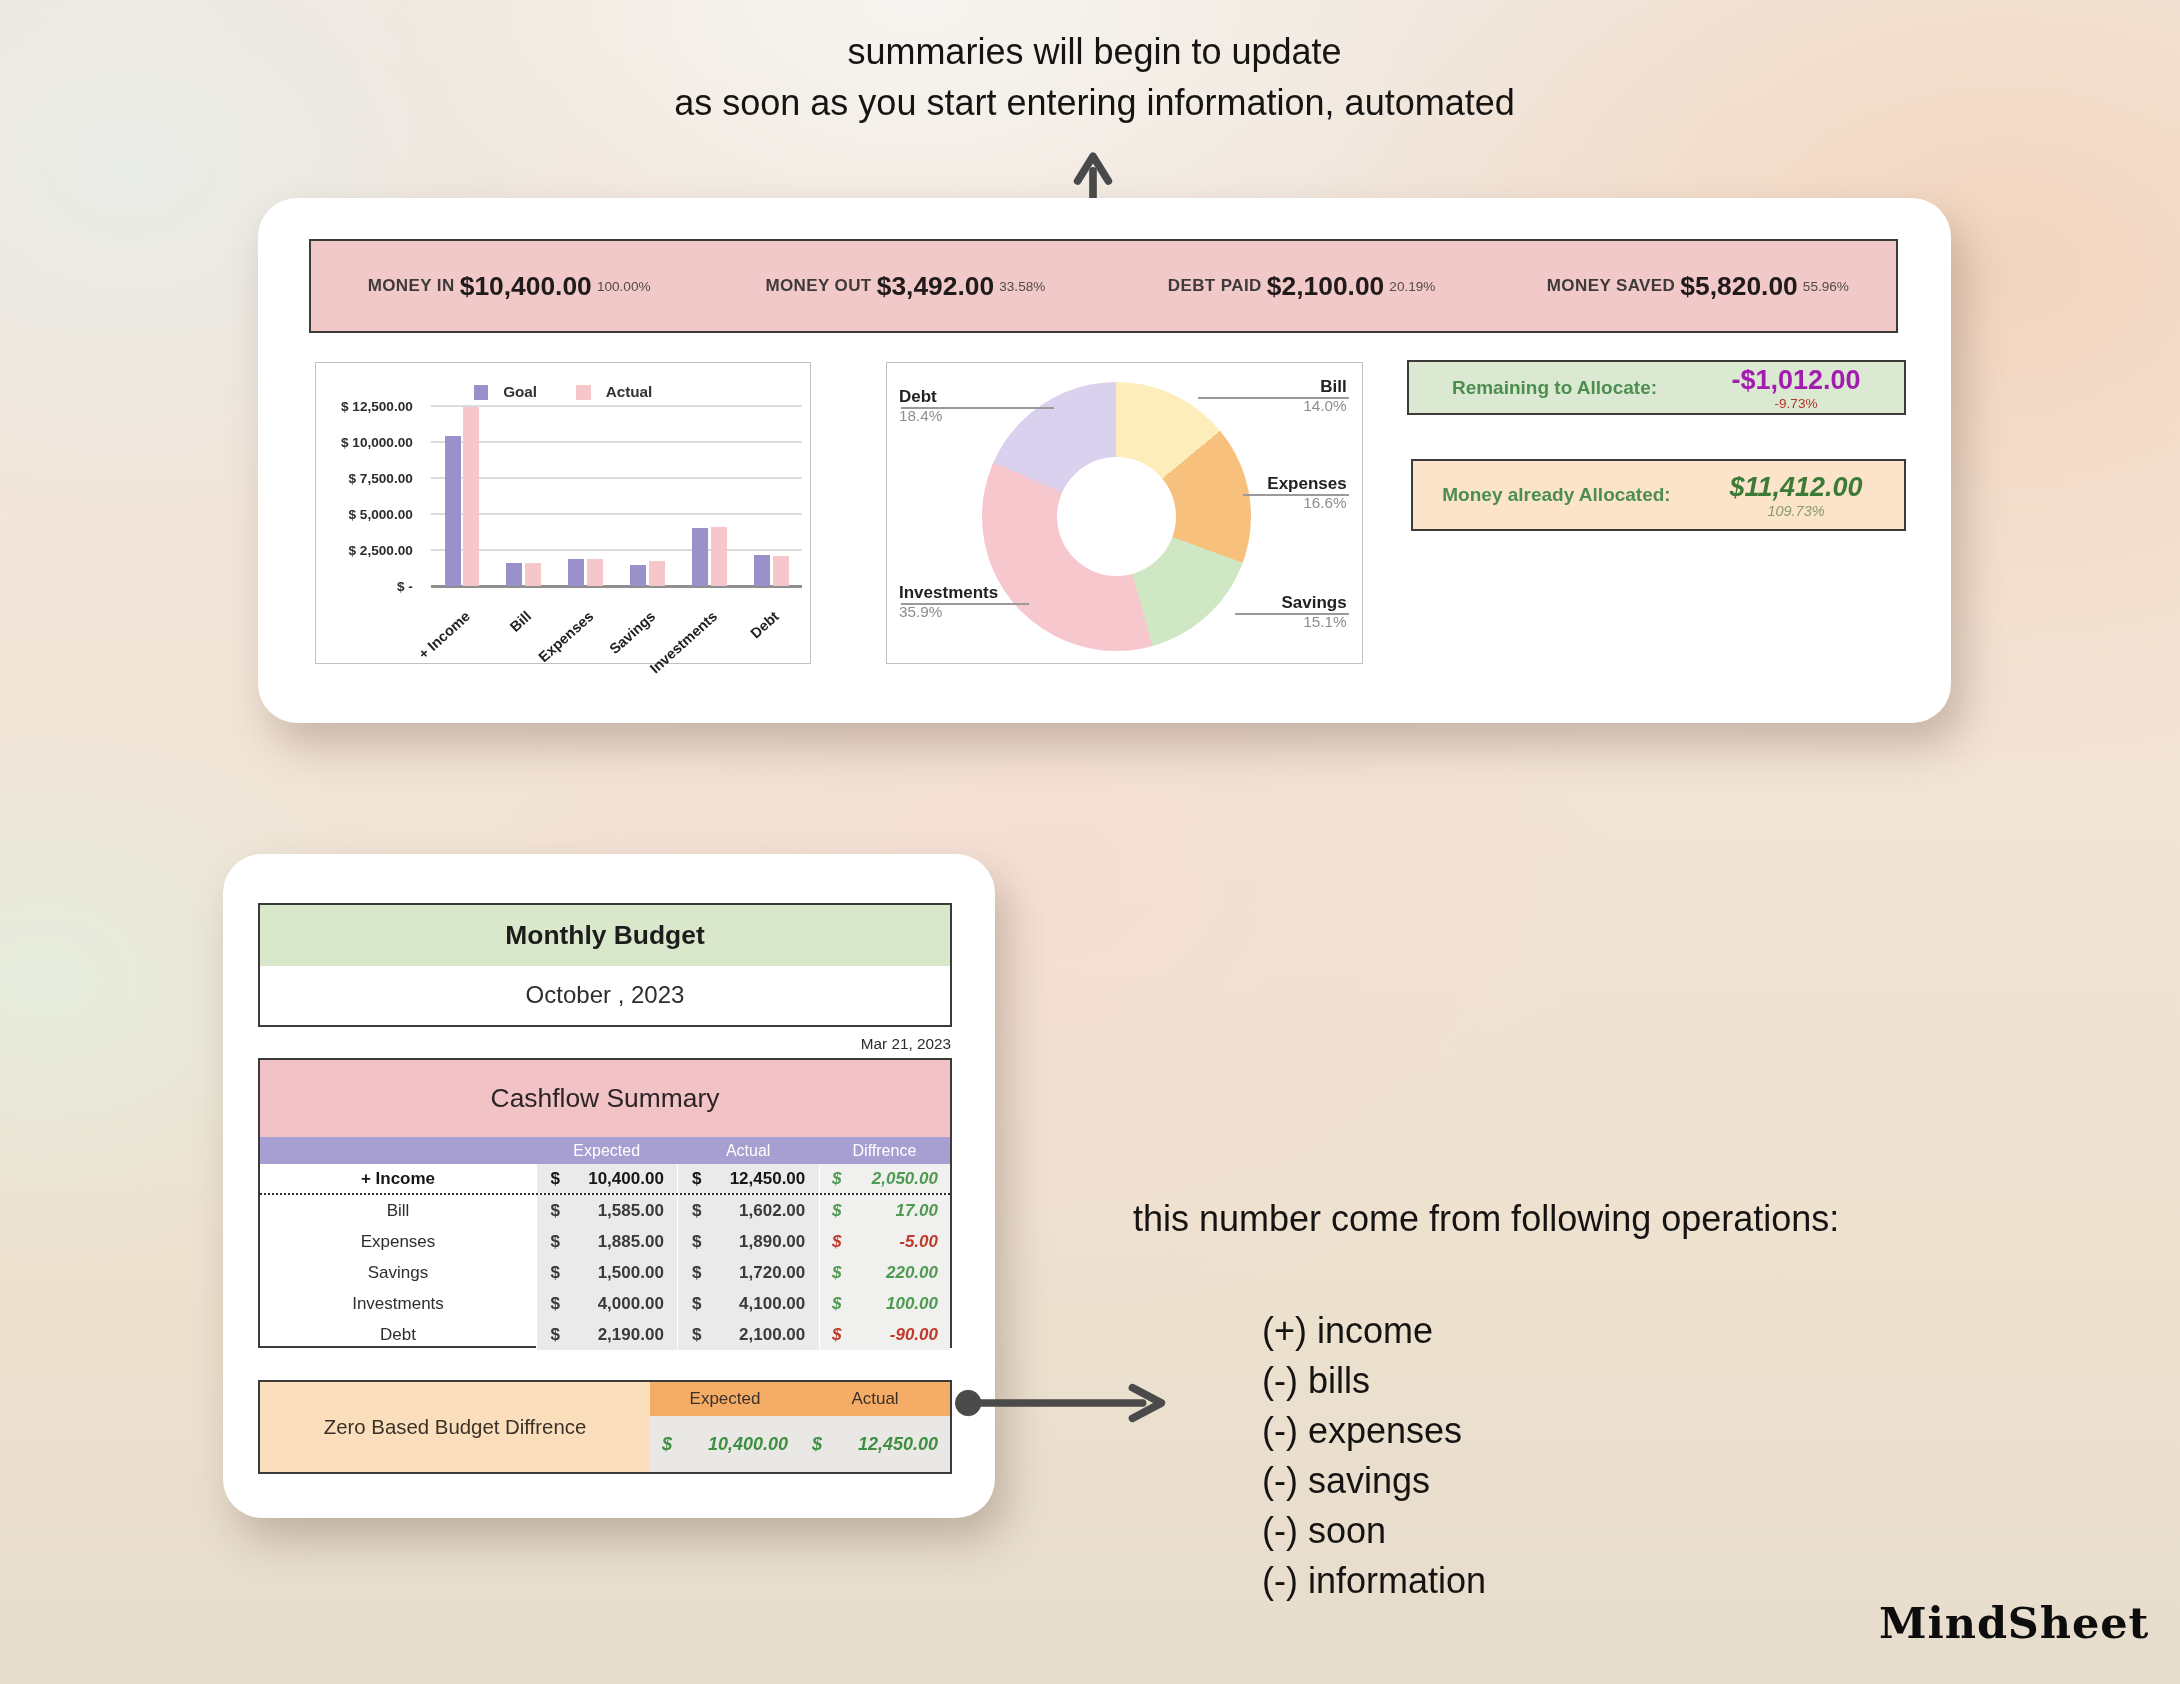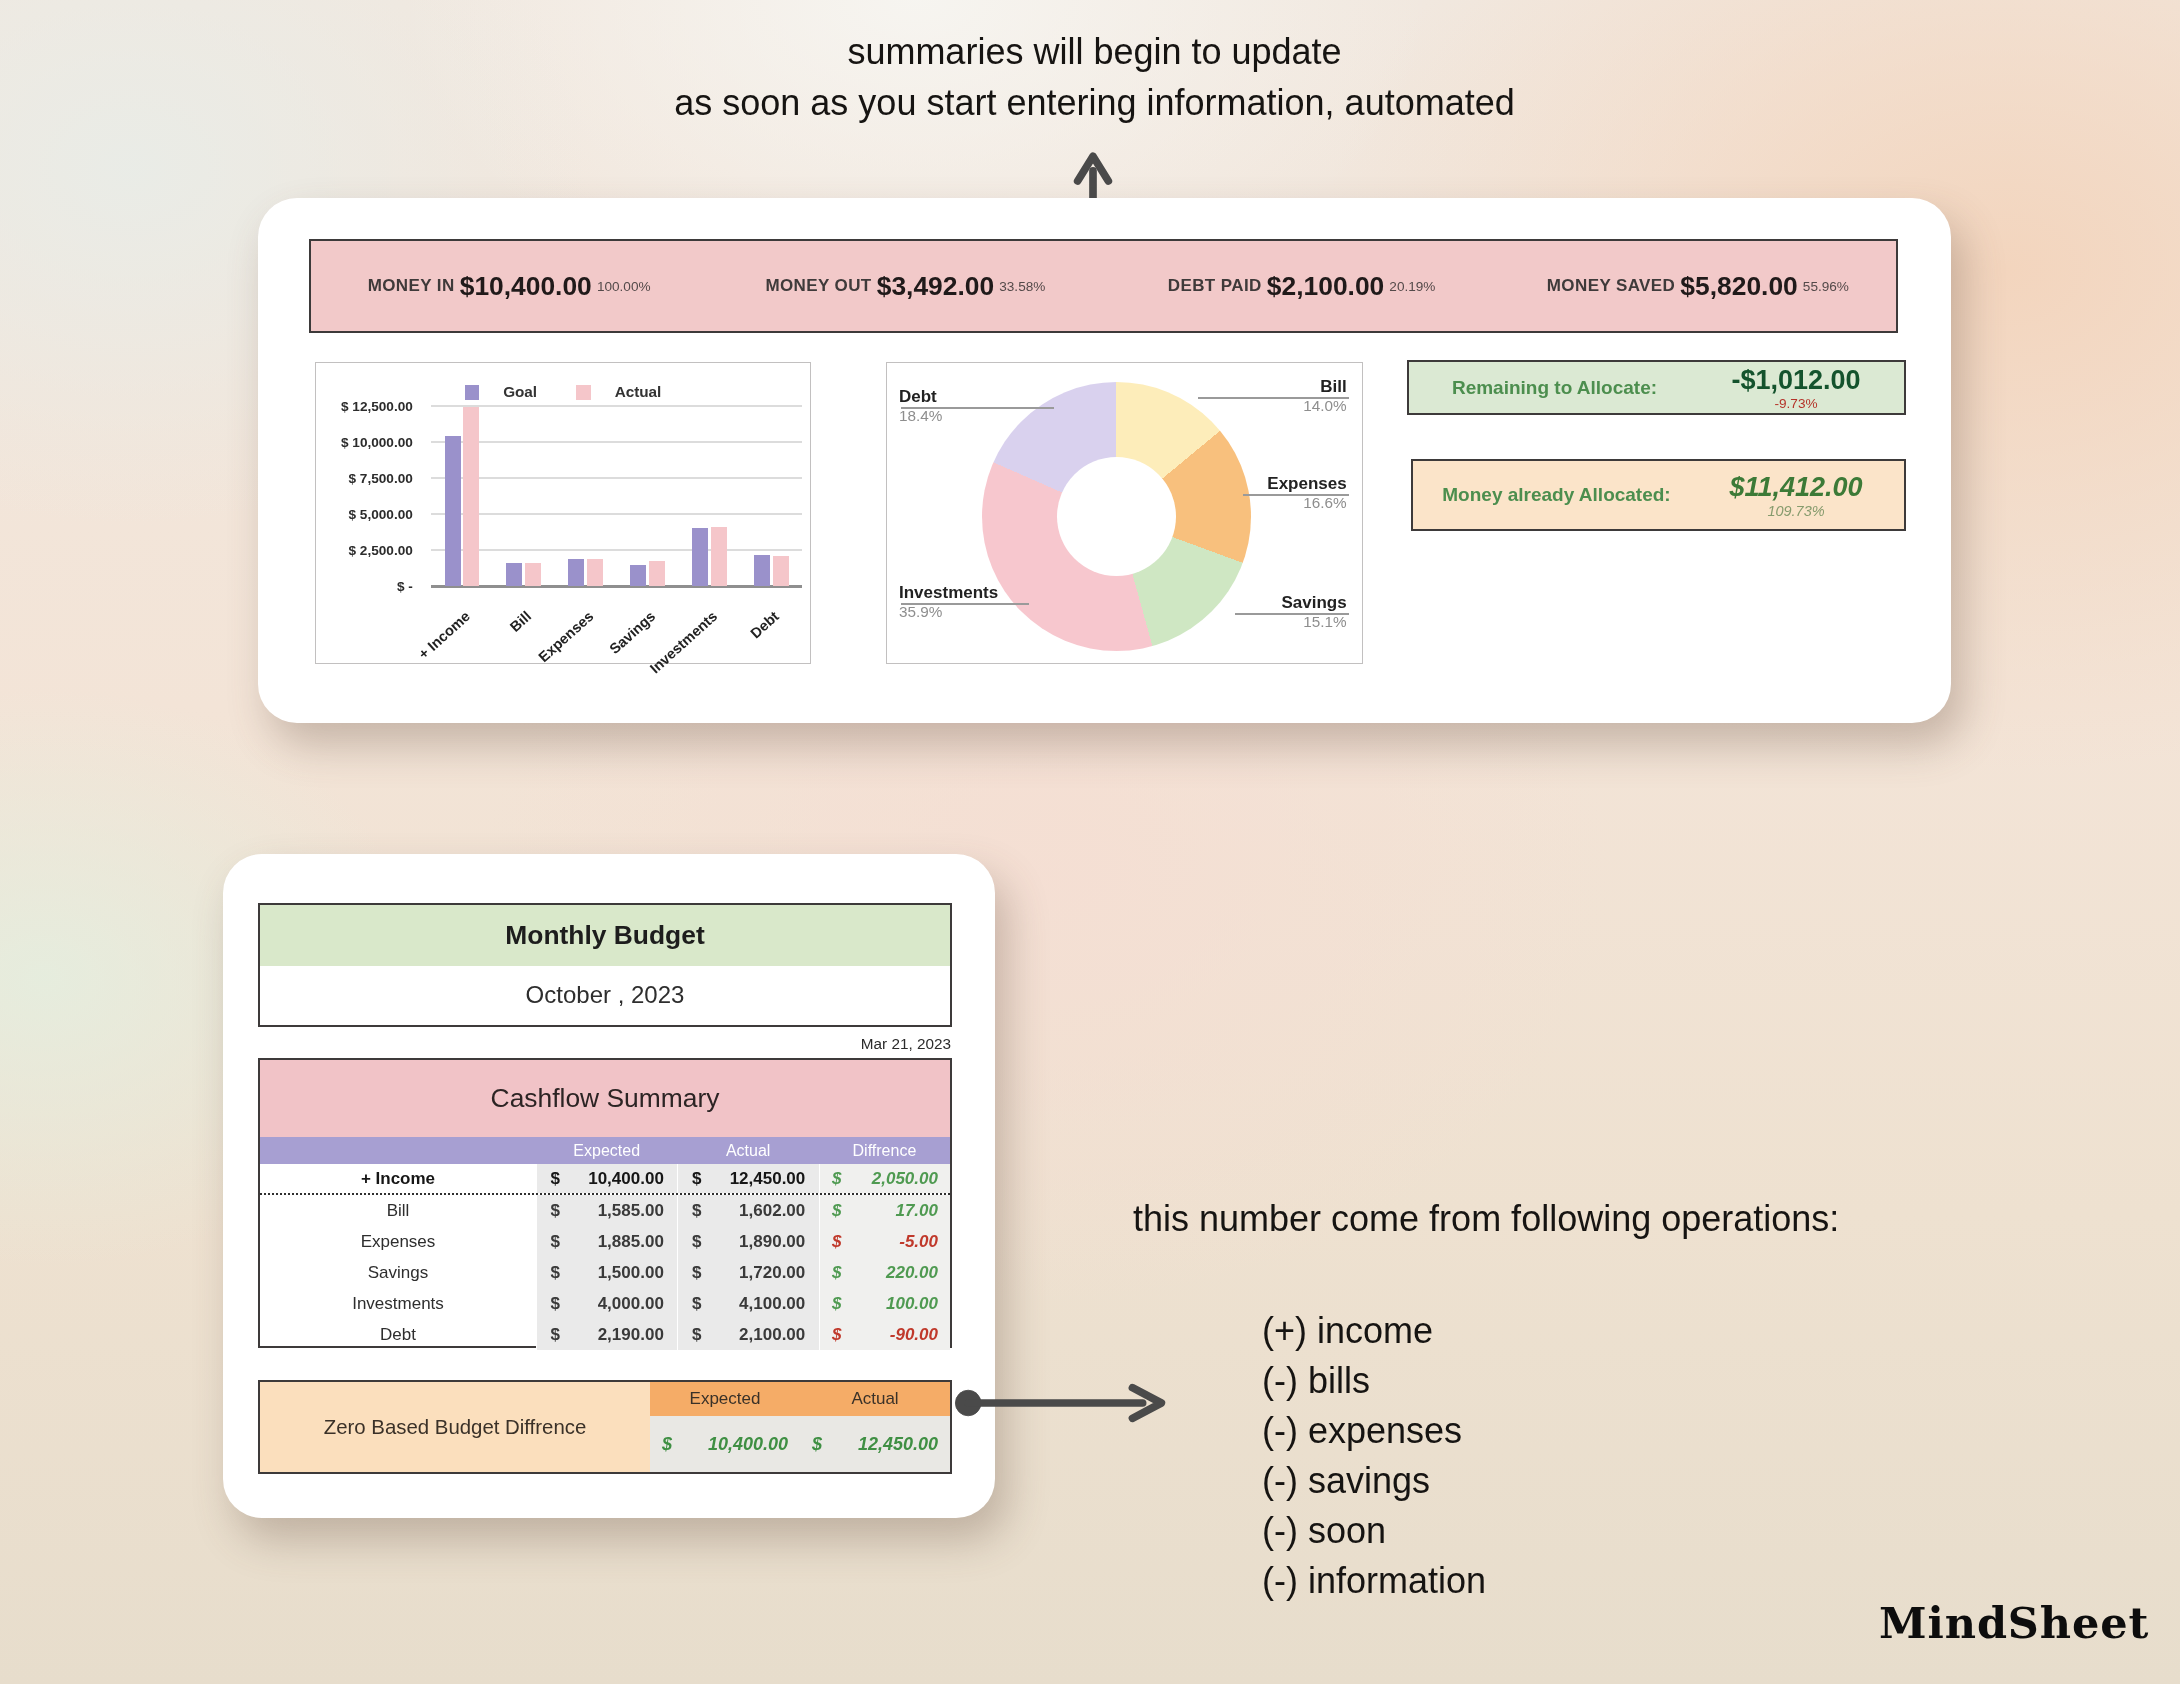--- a/index.html
+++ b/index.html
@@ -41,21 +41,21 @@
   .summary-label{ font-size:17px; font-weight:600; color:#3f3a3a; letter-spacing:0.4px; }
   .summary-value{ font-size:26.4px; font-weight:bold; color:#201a1a; }
   .summary-pct{ font-size:13.6px; color:#544a4a; }
 
   
   .panel{ position:absolute; top:164px; height:302px; background:#fff; border:1.7px solid #c2c0c0; }
   .bar-panel{ left:57px; width:496px; }
   .donut-panel{ left:628px; width:477px; }
 
   .legend{ position:absolute; top:20.4px; left:0; width:100%; display:flex; justify-content:center; gap:39px; }
-  .legend-item{ display:flex; align-items:center; gap:24px; font-size:15.3px; font-weight:bold; color:#333; }
+  .legend-item{ display:flex; align-items:center; gap:15px; font-size:15.3px; font-weight:bold; color:#333; }
   .legend-swatch{ width:14.5px; height:14.5px; }
 
   .bar-ylabels{ position:absolute; left:6.8px; top:43px; width:90px; height:180px; }
   .bar-ylabel{ position:absolute; right:0; transform:translateY(-50%); font-size:13.6px; font-weight:600; color:#2c2c2c; white-space:nowrap; }
   .bar-plot{ position:absolute; left:115px; top:43px; width:371px; height:180px; }
   .gridline{ position:absolute; left:0; width:100%; height:1.7px; background:#dcdcdc; }
   .gridline.base{ height:2.6px; background:#8f8f8f; }
   .bar-group{ position:absolute; bottom:0; width:61px; display:flex; align-items:flex-end; justify-content:center; gap:2.6px; }
   .bar{ width:16px; }
   .bar-cat{ position:absolute; top:100%; right:50%; margin-top:22px; transform:rotate(-42deg);
@@ -68,21 +68,21 @@
   .donut-label .pct{ display:block; font-size:15.3px; color:#8e8e8e; }
   .donut-label.right{ text-align:right; }
   .leader{ position:absolute; height:1.7px; background:#9a9a9a; }
 
   
   .alloc{ position:absolute; border:2.6px solid #3d3a3a; display:flex; align-items:center; }
   .alloc-green{ left:1149px; top:162px; width:499px; height:55px; background:#dbe9d3; }
   .alloc-orange{ left:1153px; top:261px; width:495px; height:72px; background:#fbe4c9; }
   .alloc-label{ flex:1; text-align:center; font-size:19px; font-weight:bold; color:#4c8e4e; }
   .alloc-valcol{ width:204px; text-align:center; padding-right:12px; }
-  .alloc-value-red{ font-size:27px; font-weight:bold; color:#14532d; }
+  .alloc-value-red{ font-size:27px; font-weight:bold; color:#a21caf; }
   .alloc-pct-red{ font-size:13.6px; color:#b5342a; }
   .alloc-value-green{ font-size:27px; font-weight:bold; font-style:italic; color:#3c7a37; }
   .alloc-pct-green{ font-size:14.5px; font-style:italic; color:#869b6d; }
 
   
   .title-box{ position:absolute; left:35px; top:49px; width:694px; height:124px; border:2.6px solid #3d3a3a; }
   .title-green{ height:61px; background:#d9e8ca; display:flex; align-items:center; justify-content:center;
     font-size:26.4px; font-weight:bold; color:#1d1d1d; }
   .title-month{ height:58px; display:flex; align-items:center; justify-content:center; font-size:24px; color:#2e2e2e; }
   .date-note{ position:absolute; right:44px; top:181px; font-size:15.3px; color:#2c2c2c; }

